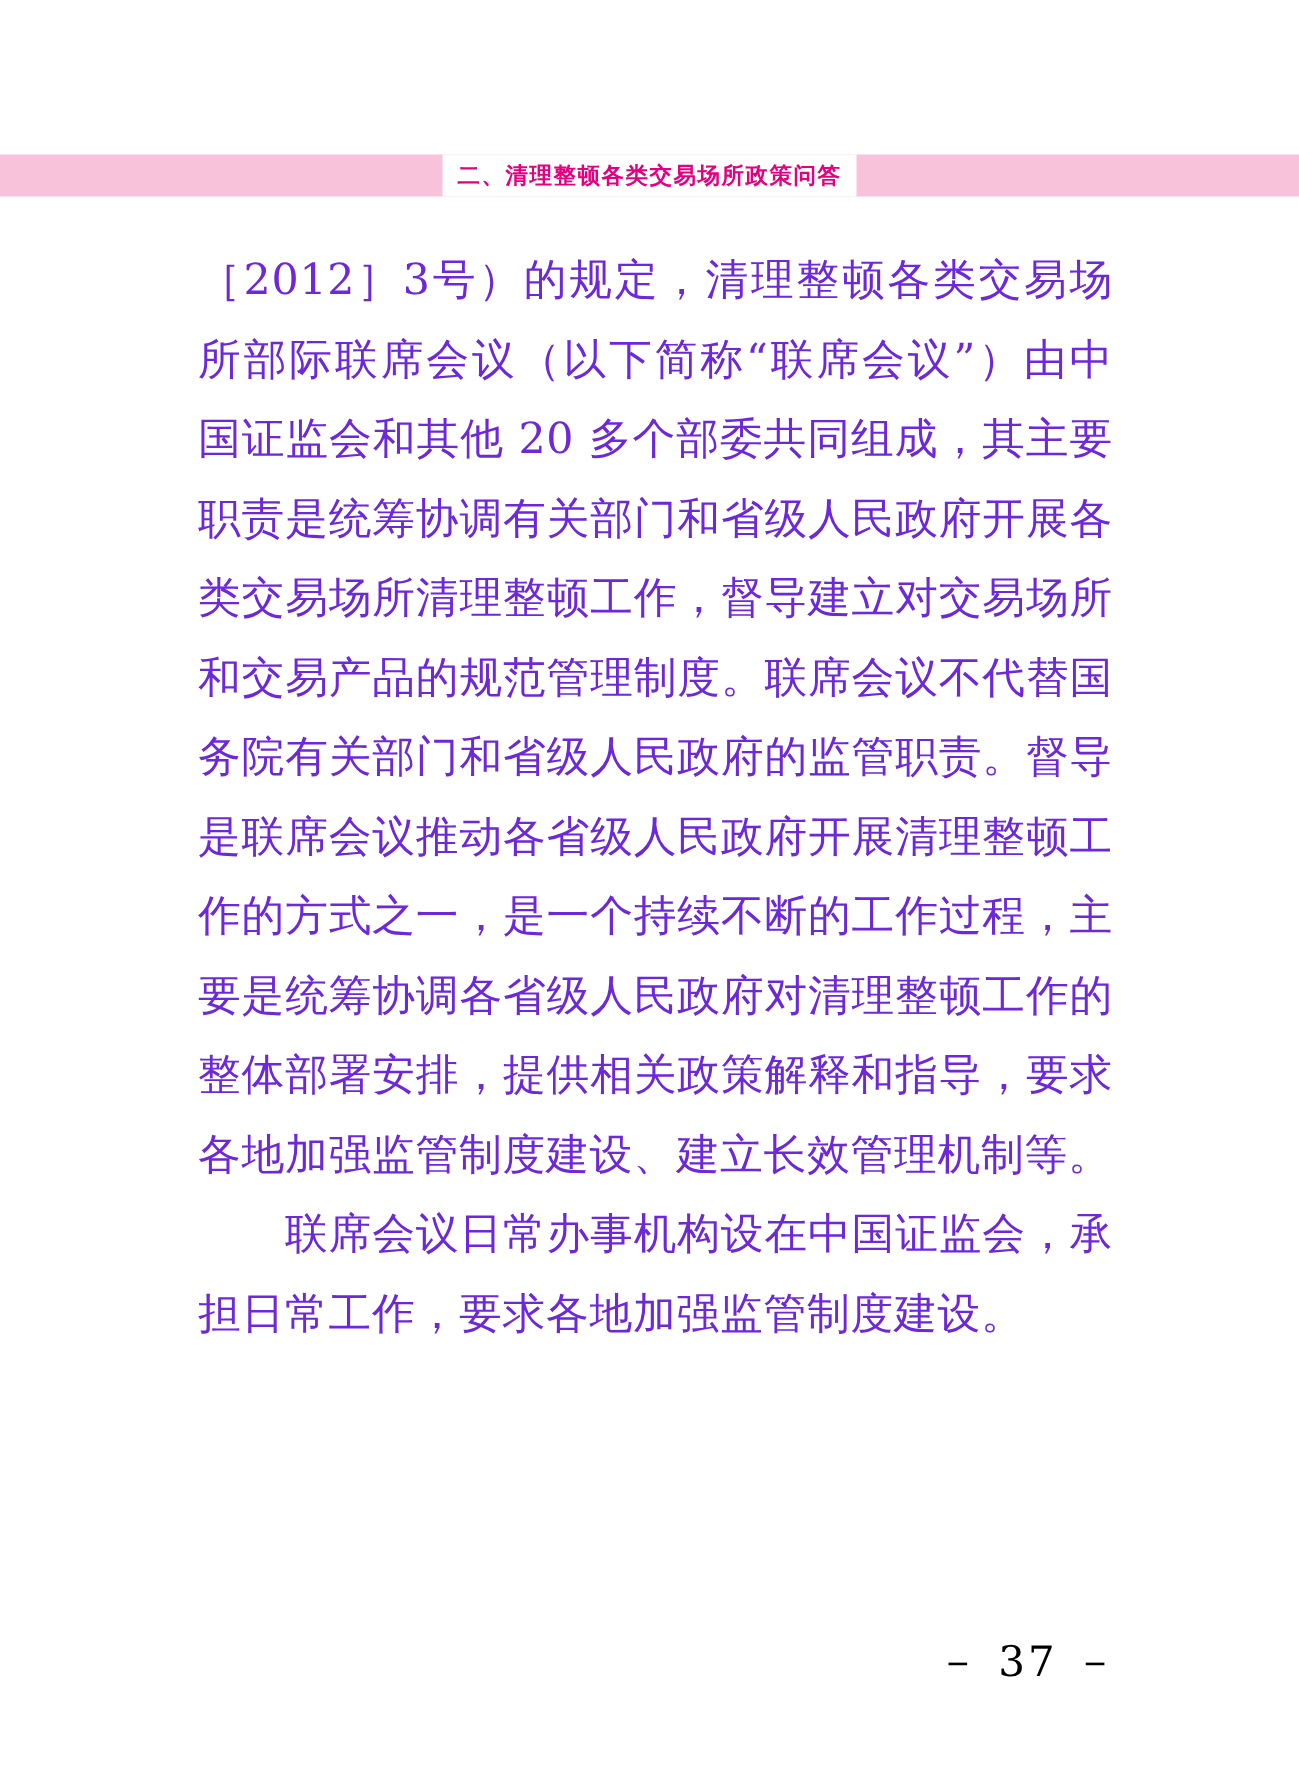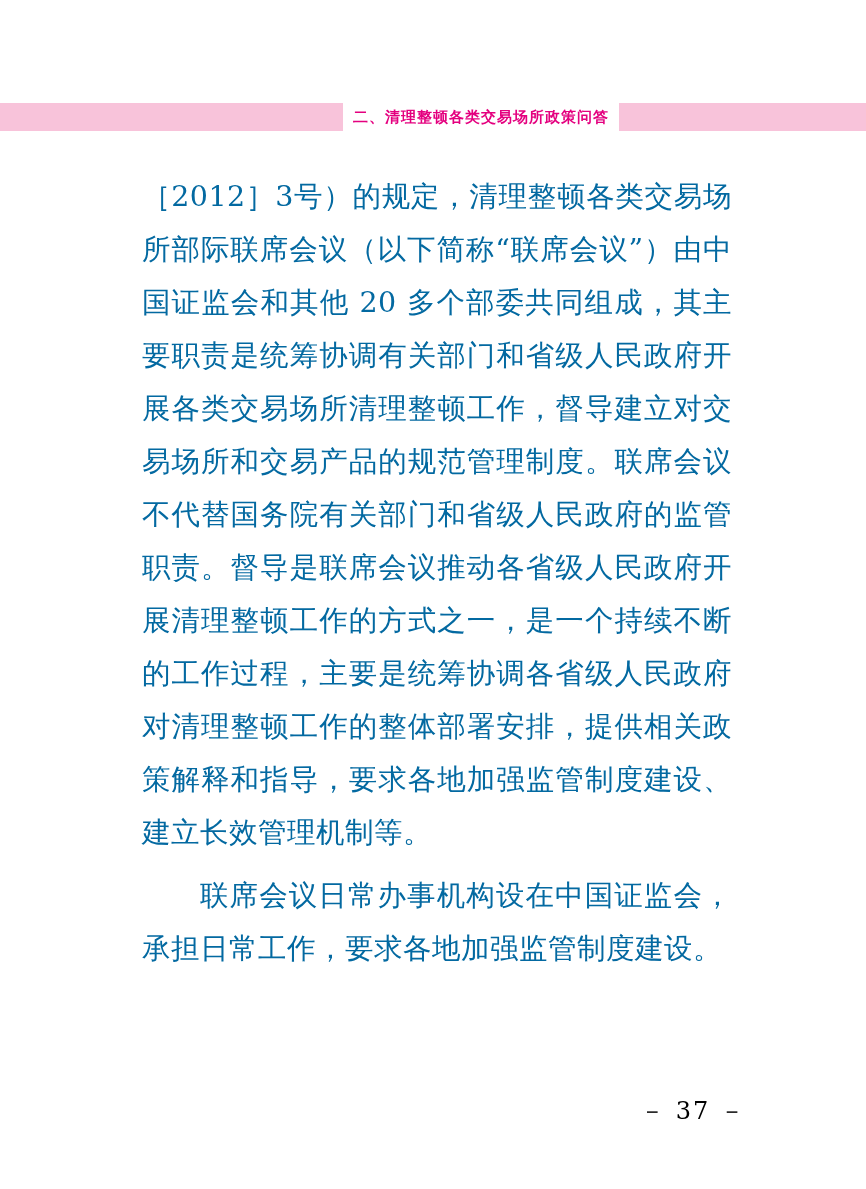--- a/index.html
+++ b/index.html
@@ -43,54 +43,53 @@
     transform: translate(-50%, -50%);
     background: #ffffff;
     color: #e4007f;
     font-family: "DejaVu Sans", sans-serif;
     font-weight: bold;
     font-size: 15px;
     letter-spacing: 1px;
     line-height: 28px;
     padding: 0 10px;
     white-space: nowrap;
-    margin-left: 48px;
   }
 
   
   .body-col {
     position: absolute;
     left: 132px;
     top: 160px;
     width: 610px;
   }
   .para {
-    margin: 10px;
-    color: #0369a1;
+    margin: 0;
+    color: #6d28d9;
     font-family: "DejaVu Serif", serif;
     font-size: 28.5px;
     line-height: 53px;
     text-align: justify;
     text-justify: inter-ideograph;
     letter-spacing: 0.5px;
   }
   .para.indent {
     text-indent: 58px;
   }
   .para + .para {
     margin-top: 0;
   }
 
   
   .folio {
     position: absolute;
     right: 120px;
     bottom: 62px;
     font-family: "DejaVu Serif", serif;
-    font-size: 24px;
+    font-size: 28px;
     color: #000000;
     letter-spacing: 2px;
     white-space: nowrap;
   }
 </style>
 </head>
 <body>
 
 <div class="page">
 

